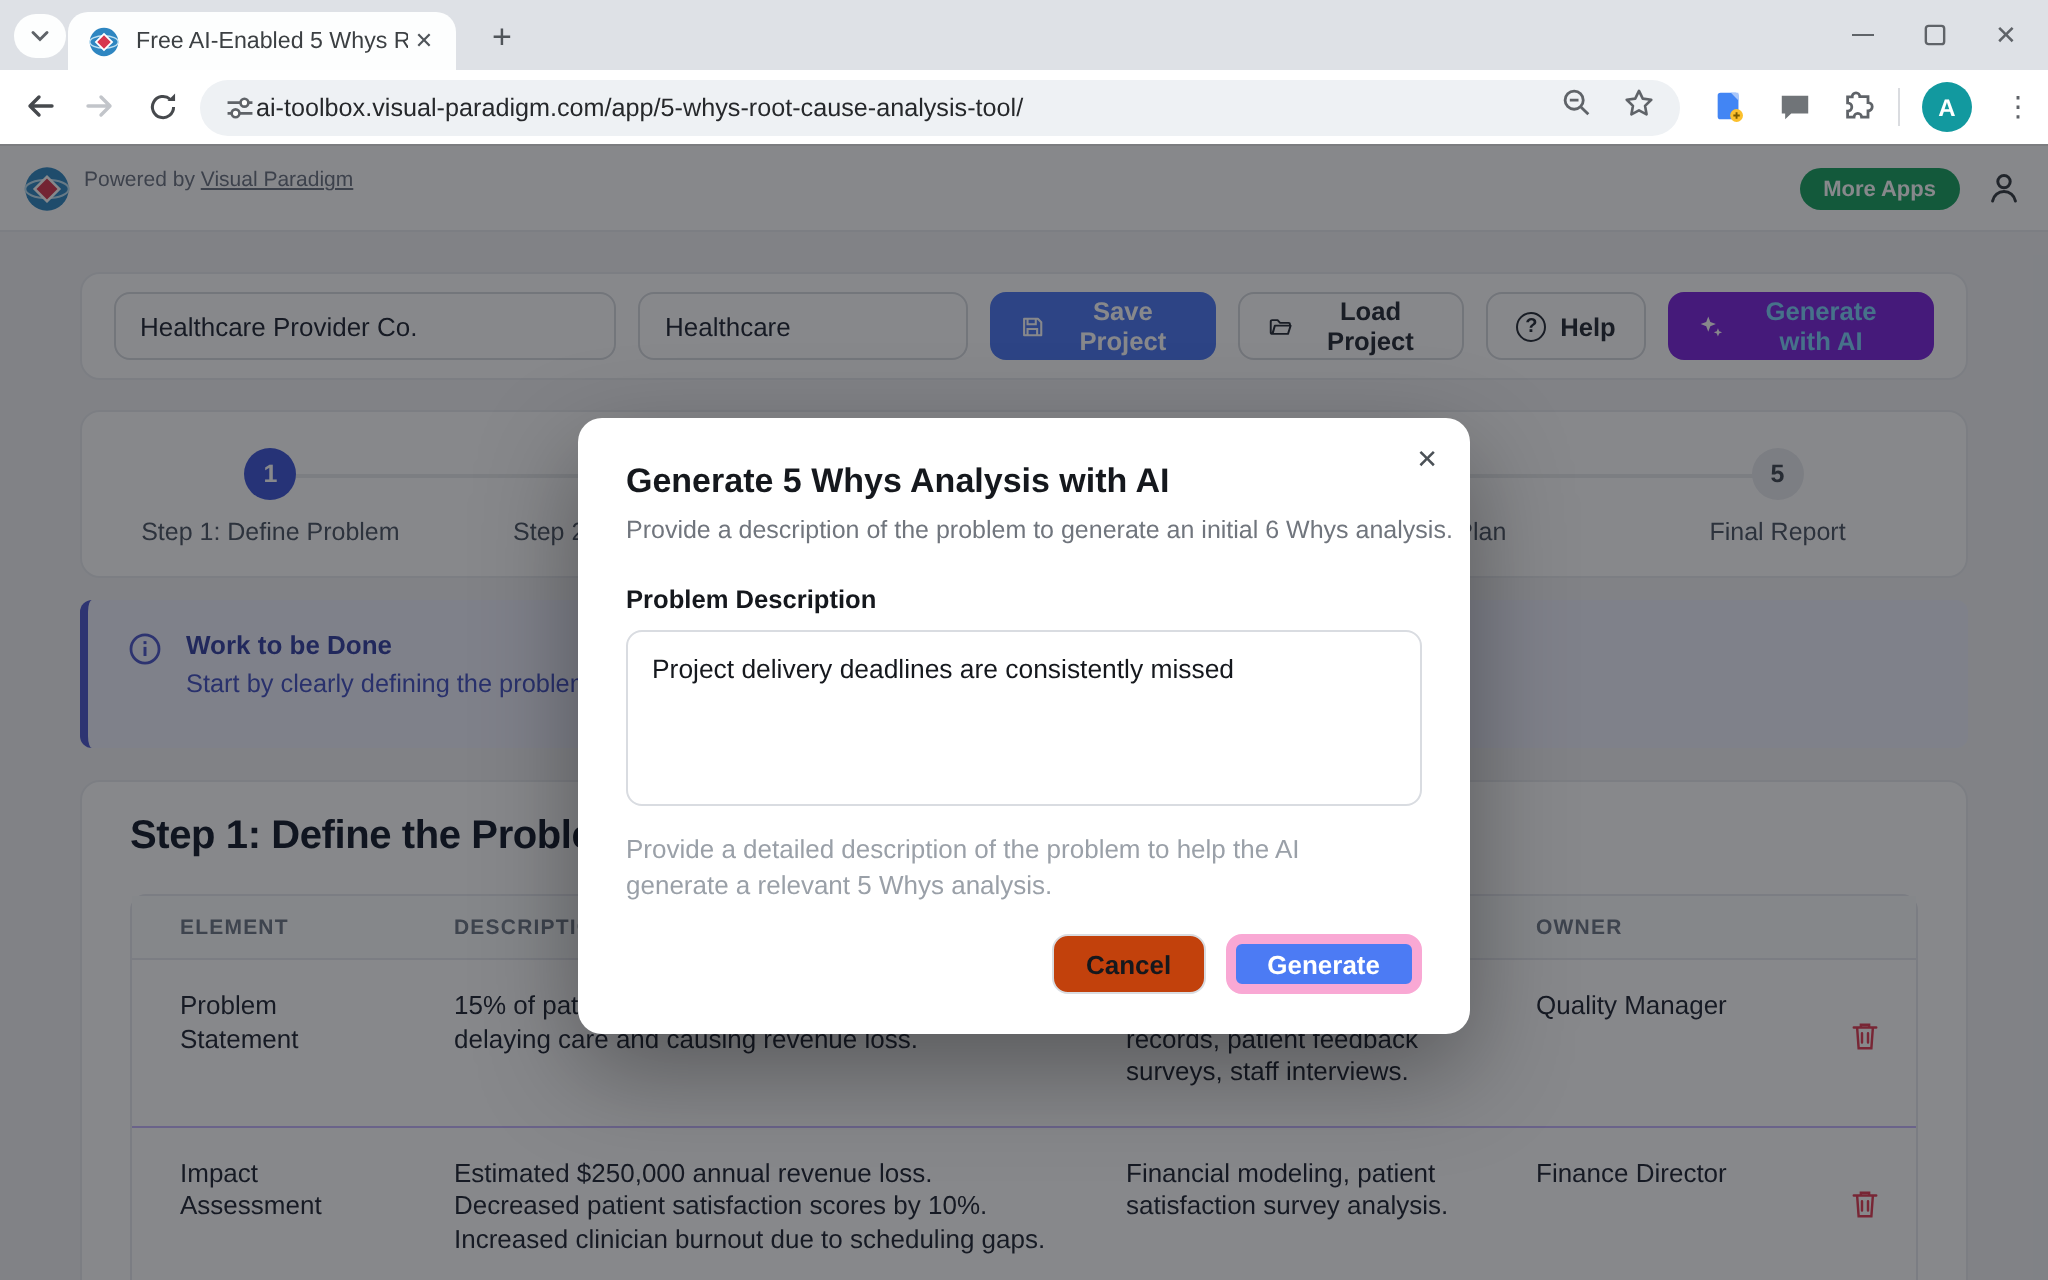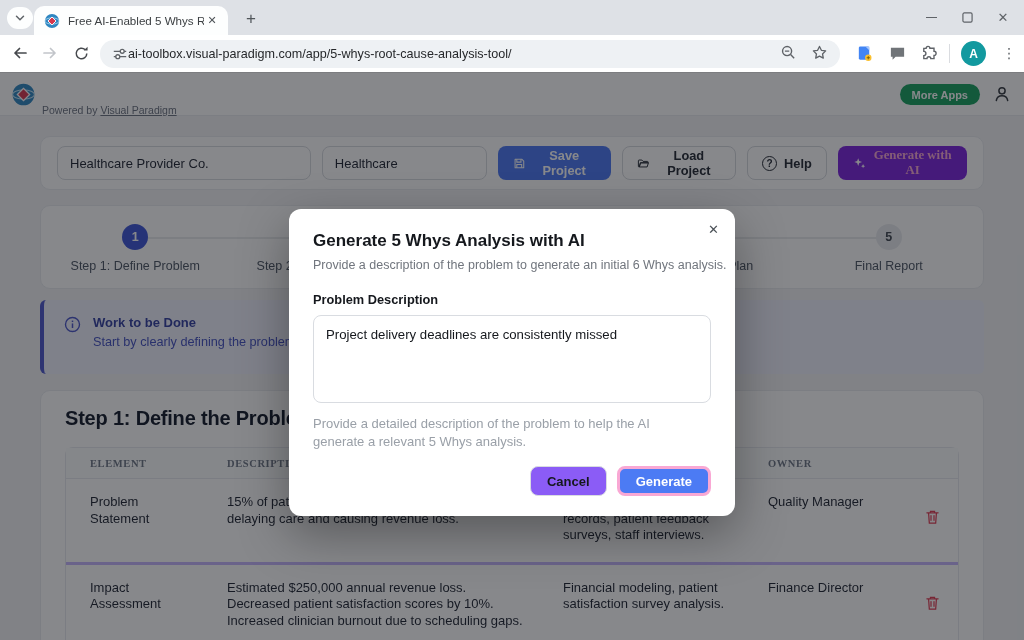--- a/index.html
+++ b/index.html
@@ -27,72 +27,72 @@
   .menu-dots { position:absolute; left:999px; top:7px; width:20px; height:22px; color:#5f6368; font-size:14px; display:flex; align-items:center; justify-content:center; letter-spacing:0; }
   .ext-blue { position:absolute; left:856px; top:10px; }
   .chat-ic { position:absolute; left:889px; top:10px; }
   .puzzle-ic { position:absolute; left:921px; top:9px; }
   .sep { position:absolute; left:949px; top:9px; width:1px; height:19px; background:#dadce0; }
 
   
   .app-header { position:absolute; top:72px; left:0; right:0; height:44px; background:#fff; border-bottom:1px solid #e8eaee; z-index:1; }
   .app-logo { position:absolute; left:12px; top:11px; }
   .app-title { position:absolute; left:26px; top:7px; font-size:13.5px; font-weight:700; color:#24292f;margin-top:41px; }
-  .powered { position:absolute; left:42px; top:32px; font-size:10.5px; color:#6b7280; }
+  .powered { position:absolute; left:42px; top:12px; font-size:10.5px; color:#6b7280; }
   .powered a { color:#6b7280; text-decoration:underline; }
   .more-apps { position:absolute; right:44px; top:12px; height:21px; padding:0 12px; background:#16a05f; border:none; border-radius:11px; color:#fff; font-size:11px; font-weight:700; font-family:inherit; display:flex; align-items:center; }
   .user-ic { position:absolute; right:13px; top:13px; }
 
   
   .content { position:absolute; top:116px; left:0; right:0; bottom:0; background:#f2f3f5; z-index:1; }
   .card { position:absolute; left:40px; width:944px; background:#fff; border:1px solid #e9ebef; border-radius:10px; }
 
   .toolbar-card { top:20px; height:54px; display:flex; align-items:center; padding:0 16px; gap:11px; }
   .txt-input { height:34px; border:1px solid #d7dadf; border-radius:8px; padding:0 12px; font-size:13px; color:#1d2330; font-family:inherit; background:#fff; }
   .in-project { width:296px; } .in-industry { width:165px; margin-left:auto; }
   .btn { height:34px; display:flex; align-items:center; gap:7px; padding:10px 14px; border-radius:8px; font-size:12.8px; font-weight:700; font-family:inherit; border:1px solid transparent; }
   .btn-save { background:#4b77f2; color:#fff; margin-left:auto; }
   .btn-ghost { background:#fff; color:#222832; border-color:#d5d8dd; }
-  .btn-ai { background:#7b22dd; color:#f9a8d4;font-family:Liberation Serif, serif; }
+  .btn-ai { background:#7b22dd; color:#7dd3fc; }
   .help-q { width:15px; height:15px; border:1.4px solid #222832; border-radius:50%; font-size:10px; font-weight:700; display:flex; align-items:center; justify-content:center; }
 
   .stepper-card { top:89px; height:84px; }
   .step-line { position:absolute; left:94px; right:95px; top:31px; height:2px; background:#e8eaed; }
   .steps { position:relative; display:grid; grid-template-columns:repeat(5,1fr); height:100%; padding-top:18px; }
   .step { display:flex; flex-direction:column; align-items:center; }
   .step-dot { width:26px; height:26px; border-radius:50%; background:#e9ebef; color:#3f4650; font-size:12.5px; font-weight:700; display:flex; align-items:center; justify-content:center; z-index:1; }
   .step.active .step-dot { background:#3c55d6; color:#fff; }
   .step-label { margin-top:9px; font-size:12.5px; color:#4b5563; white-space:nowrap; }
 
   .banner { top:184px; height:74px; background:#eef1fd; border:none; border-left:4px solid #4c56cc; border-radius:6px; display:flex; padding:15px 20px; gap:12px; overflow:hidden; }
   .banner-title { font-size:13px; font-weight:700; color:#333fa0; }
   .banner-text { font-size:12.7px; color:#4350c0; margin-top:5px; white-space:nowrap; }
 
   .main-card { top:274px; height:260px; border-radius:10px 10px 0 0; padding:16px 24px 0; }
   .main-heading { font-size:20px; font-weight:700; color:#101828; letter-spacing:-.2px; }
   .tbl { margin-top:17px; border:1px solid #e7e9ee; border-bottom:none; border-radius:8px 8px 0 0; display:grid; grid-template-columns:145px 336px 205px 154px auto; }
-  .th { padding:10px 16px 9px; font-size:10.5px; font-weight:700; color:#6d7685; letter-spacing:.6px; border-bottom:1px solid #e7e9ee; background:#fbfcfd;font-family:Liberation Serif, serif; }
-  .td { padding:15px 16px 18px; font-size:13px; color:#1d2330; line-height:16.5px; border-bottom:3px solid #c4b5fd; }
+  .th { padding:10px 16px 9px; font-size:10.5px; font-weight:700; color:#6d7685; letter-spacing:.6px; border-bottom:1px solid #e7e9ee; background:#fbfcfd; }
+  .td { padding:15px 16px 18px; font-size:13px; color:#1d2330; line-height:16.5px; border-bottom:1px solid #c4b5fd; }
   .c1 { padding-left:24px; }
   .td-trash { display:flex; justify-content:center; padding-top:15px; }
   .trash-btn { background:none; border:none; padding:0; cursor:pointer; }
 
   
   .backdrop { position:absolute; top:72px; left:0; right:0; bottom:0; background:rgba(15,17,23,.5); z-index:10; }
   .modal { position:absolute; left:289px; top:209px; width:446px; background:#fff; border-radius:12px; z-index:20; padding:22px 24px 20px; box-shadow:0 18px 50px rgba(0,0,0,.35); }
   .modal-close { position:absolute; right:16px; top:13px; background:none; border:none; font-size:13px; color:#4b5157; font-family:inherit; }
   .modal-title { font-size:17px; font-weight:700; color:#15181d; }
   .modal-sub { margin-top:7px; font-size:12.5px; color:#70757d; white-space:nowrap; }
   .field-label { margin-top:20px; font-size:12.8px; font-weight:700; color:#15181d; }
   .modal textarea { margin-top:8px; width:100%; height:88px; border:1px solid #d9dce1; border-radius:8px; padding:10px 12px; font-size:13.2px; color:#15181d; font-family:inherit; resize:none; line-height:17px; }
   .modal-help { margin-top:8px; font-size:13px; color:#9aa0a8; line-height:18px; width:388px; }
   .modal-footer { margin-top:15px; display:flex; justify-content:flex-end; gap:10px; }
   .m-btn { height:30px; padding:0 16px; border-radius:8px; font-size:13px; font-weight:700; font-family:inherit; }
-  .m-cancel { background:#8b5cf6; border:1px solid #d9dce1; color:#15181d; }
-  .m-generate { background:#4c7bf4; border:3px solid #f9a8d4; color:#fff; }
+  .m-cancel { background:#c2410c; border:1px solid #d9dce1; color:#15181d; }
+  .m-generate { background:#4c7bf4; border:5px solid #f9a8d4; color:#fff; }
 </style>
 </head>
 <body>
 
 <div class="screen">
 
   <div class="titlebar">
     <div class="tab-search">
       <svg width="14" height="14" viewBox="0 0 16 16">
           <path d="M4 6l4 4 4-4" fill="none" stroke="#5f6368" stroke-width="1.7" stroke-linecap="round"></path>

